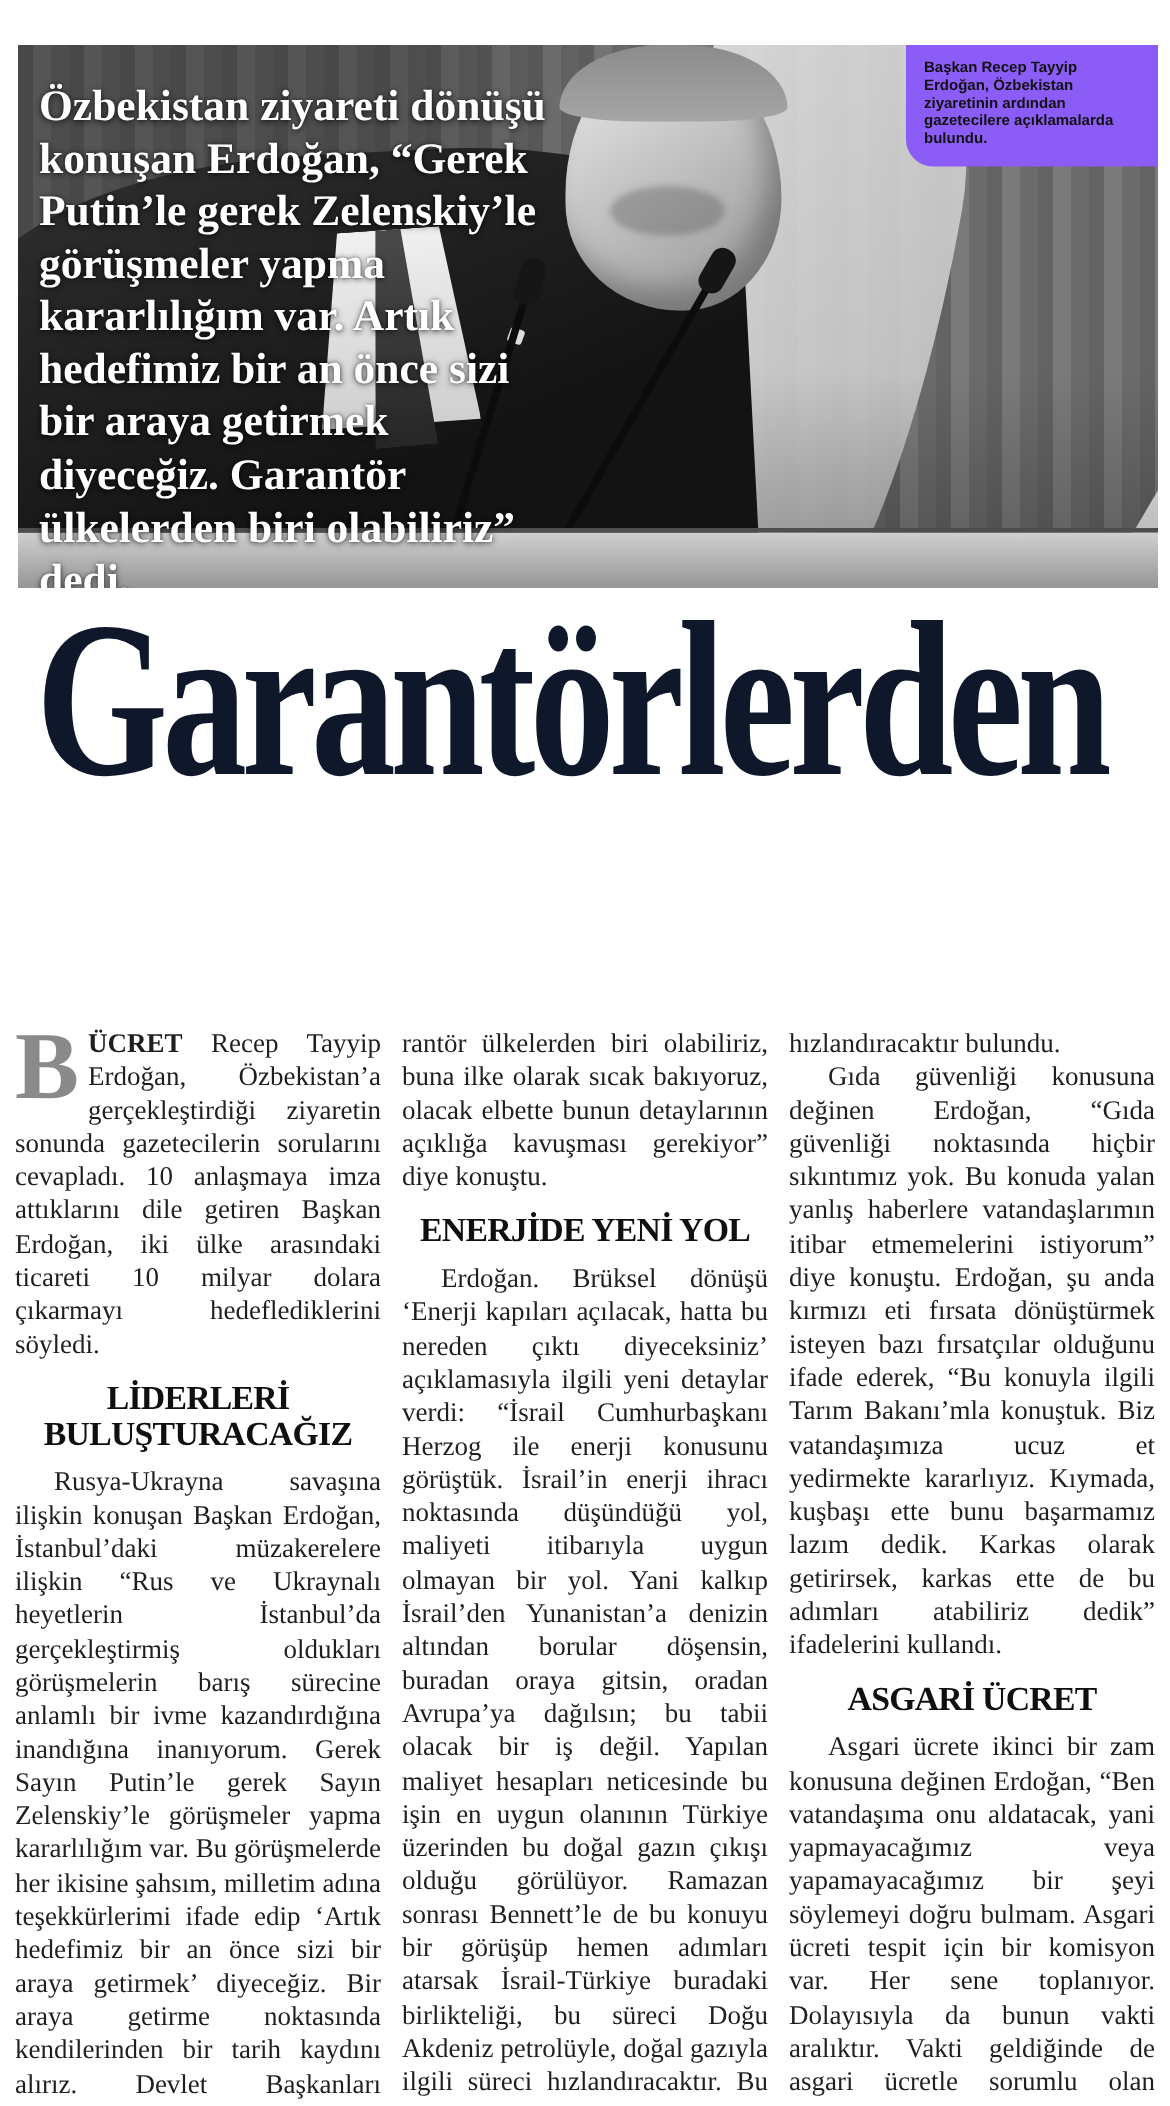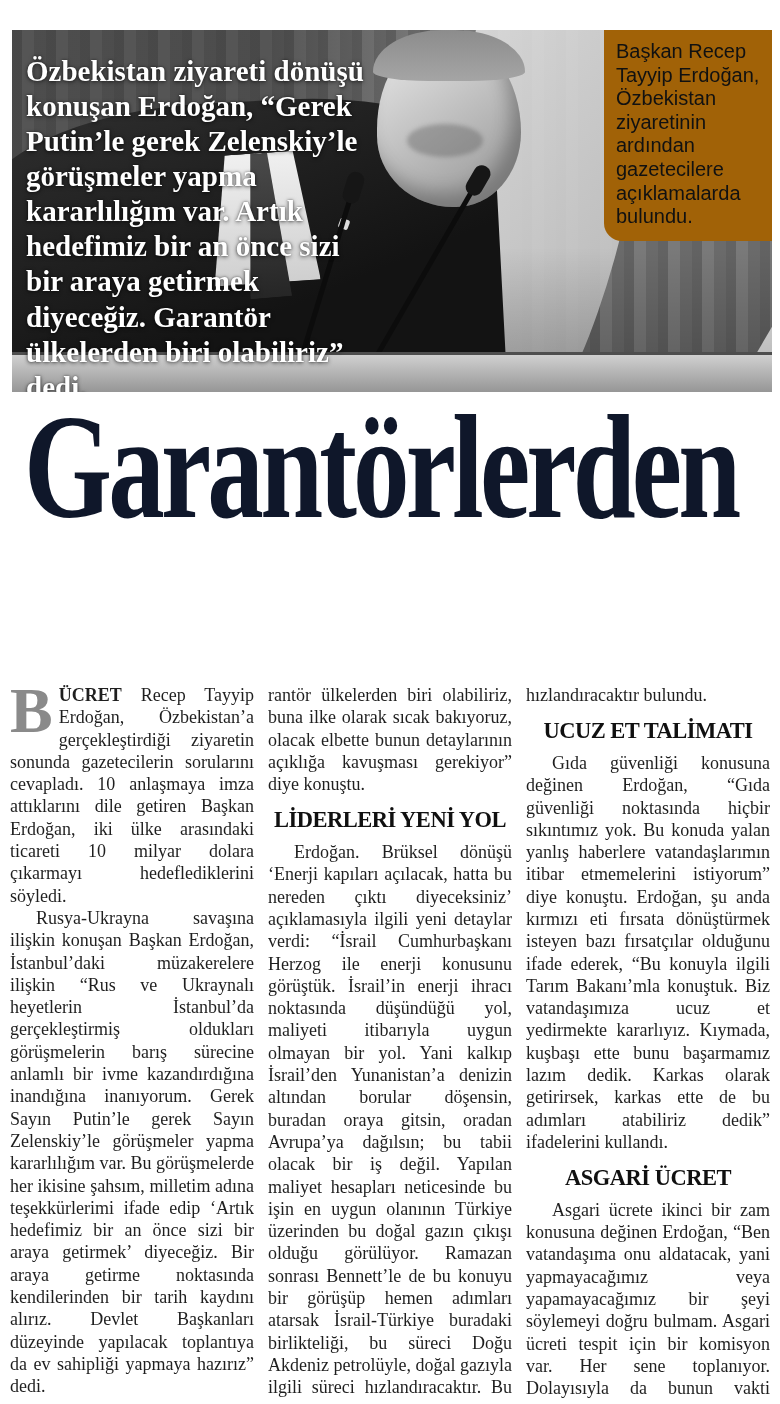--- a/index.html
+++ b/index.html
@@ -85,24 +85,24 @@
     border-top:3px solid #4e4e4e;
   }
   .photo-quote {
     position:absolute; left:14px; top:24px; width:345px;
     font-family:"Liberation Serif", serif; font-weight:bold;
     font-size:29px; line-height:1.21; color:#ffffff;
     text-shadow:0 1px 4px rgba(0,0,0,.65), 0 0 2px rgba(0,0,0,.4);
   }
   .photo-caption {
     position:absolute; right:0; top:0; width:168px;
-    background:#a16207; border-radius:0 0 0 18px;
+    background:#8b5cf6; border-radius:0 0 0 18px;
     padding:10px 8px 12px 12px;
-    font-family:"Liberation Sans", sans-serif; font-weight:normal;
-    font-size:20px; line-height:1.18; color:#111111;
+    font-family:"Liberation Sans", sans-serif; font-weight:bold;
+    font-size:10px; line-height:1.18; color:#111111;
   }
 
   
   .headline {
     position:absolute; left:24px; top:400px; width:764px;
     font-family:Liberation Serif, serif; font-weight:bold;
     color:#0f172a;
   }
   .hl-row { height:134px; position:relative; }
   .fitline {
@@ -158,29 +158,29 @@
     <div class="photo-caption">Başkan Recep Tayyip Erdoğan, Özbekistan ziyaretinin ardından gazetecilere açıklamalarda bulundu.</div>
   </div>
 
   <h1 class="headline">
     <div class="hl-row"><span class="fitline" style="transform: scaleX(0.764633);">Garantörlerden</span></div>
   </h1>
 
   <div class="columns" id="columns">
       <div class="col">
         <p class="para first"><span class="dropcap">B</span><span class="lead-word">ÜCRET</span> Recep Tayyip Erdoğan, Özbekistan’a gerçekleştirdiği ziyaretin sonunda gazetecilerin sorularını cevapladı. 10 anlaşmaya imza attıklarını dile getiren Başkan Erdoğan, iki ülke arasındaki ticareti 10 milyar dolara çıkarmayı hedeflediklerini söyledi.</p>
+        <h3 class="subhead">LİDERLERİ BULUŞTURACAĞIZ</h3>
         <p class="para">Rusya-Ukrayna savaşına ilişkin konuşan Başkan Erdoğan, İstanbul’daki müzakerelere ilişkin “Rus ve Ukraynalı heyetlerin İstanbul’da gerçekleştirmiş oldukları görüşmelerin barış sürecine anlamlı bir ivme kazandırdığına inandığına inanıyorum. Gerek Sayın Putin’le gerek Sayın Zelenskiy’le görüşmeler yapma kararlılığım var. Bu görüşmelerde her ikisine şahsım, milletim adına teşekkürlerimi ifade edip ‘Artık hedefimiz bir an önce sizi bir araya getirmek’ diyeceğiz. Bir araya getirme noktasında kendilerinden bir tarih kaydını alırız. Devlet Başkanları düzeyinde yapılacak toplantıya da ev sahipliği yapmaya hazırız” dedi.</p>
       </div>
       <div class="col">
         <p class="para noindent">rantör ülkelerden biri olabiliriz, buna ilke olarak sıcak bakıyoruz, olacak elbette bunun detaylarının açıklığa kavuşması gerekiyor” diye konuştu.</p>
-        <h3 class="subhead">LİDERLERİ YENİ YOL</h3>
+        <h3 class="subhead">ENERJİDE YENİ YOL</h3>
         <p class="para">Erdoğan. Brüksel dönüşü ‘Enerji kapıları açılacak, hatta bu nereden çıktı diyeceksiniz’ açıklamasıyla ilgili yeni detaylar verdi: “İsrail Cumhurbaşkanı Herzog ile enerji konusunu görüştük. İsrail’in enerji ihracı noktasında düşündüğü yol, maliyeti itibarıyla uygun olmayan bir yol. Yani kalkıp İsrail’den Yunanistan’a denizin altından borular döşensin, buradan oraya gitsin, oradan Avrupa’ya dağılsın; bu tabii olacak bir iş değil. Yapılan maliyet hesapları neticesinde bu işin en uygun olanının Türkiye üzerinden bu doğal gazın çıkışı olduğu görülüyor. Ramazan sonrası Bennett’le de bu konuyu bir görüşüp hemen adımları atarsak İsrail-Türkiye buradaki birlikteliği, bu süreci Doğu Akdeniz petrolüyle, doğal gazıyla ilgili süreci hızlandıracaktır. Bu konuda çok çok umutluyum.”</p>
       </div>
       <div class="col">
         <p class="para noindent">hızlandıracaktır bulundu.</p>
-        <h3 class="subhead">UCUZ ET TALİMATI</h3>
         <p class="para">Gıda güvenliği konusuna değinen Erdoğan, “Gıda güvenliği noktasında hiçbir sıkıntımız yok. Bu konuda yalan yanlış haberlere vatandaşlarımın itibar etmemelerini istiyorum” diye konuştu. Erdoğan, şu anda kırmızı eti fırsata dönüştürmek isteyen bazı fırsatçılar olduğunu ifade ederek, “Bu konuyla ilgili Tarım Bakanı’mla konuştuk. Biz vatandaşımıza ucuz et yedirmekte kararlıyız. Kıymada, kuşbaşı ette bunu başarmamız lazım dedik. Karkas olarak getirirsek, karkas ette de bu adımları atabiliriz dedik” ifadelerini kullandı.</p>
         <h3 class="subhead">ASGARİ ÜCRET</h3>
         <p class="para">Asgari ücrete ikinci bir zam konusuna değinen Erdoğan, “Ben vatandaşıma onu aldatacak, yani yapmayacağımız veya yapamayacağımız bir şeyi söylemeyi doğru bulmam. Asgari ücreti tespit için bir komisyon var. Her sene toplanıyor. Dolayısıyla da bunun vakti aralıktır. Vakti geldiğinde de asgari ücretle sorumlu olan sendikalar ve Çalışma Bakanlığım otururlar konuşurlar, adımı atarız. Durum bu. Fevkalade bir durum olup olmadığı noktası orada yine tartışılır. Yani eğer asgari ücret vatandaşımı hakikaten enflasyona ezdiriyorsa, o görüşmelerde belirleme de ona göre yapılır. Olağanüstü bir gelişme olduğu zaman biz bunlara da kapalı değiliz” diye konuştu.</p>
       </div>
     </div>
 
 </div>
 
 </body></html>

